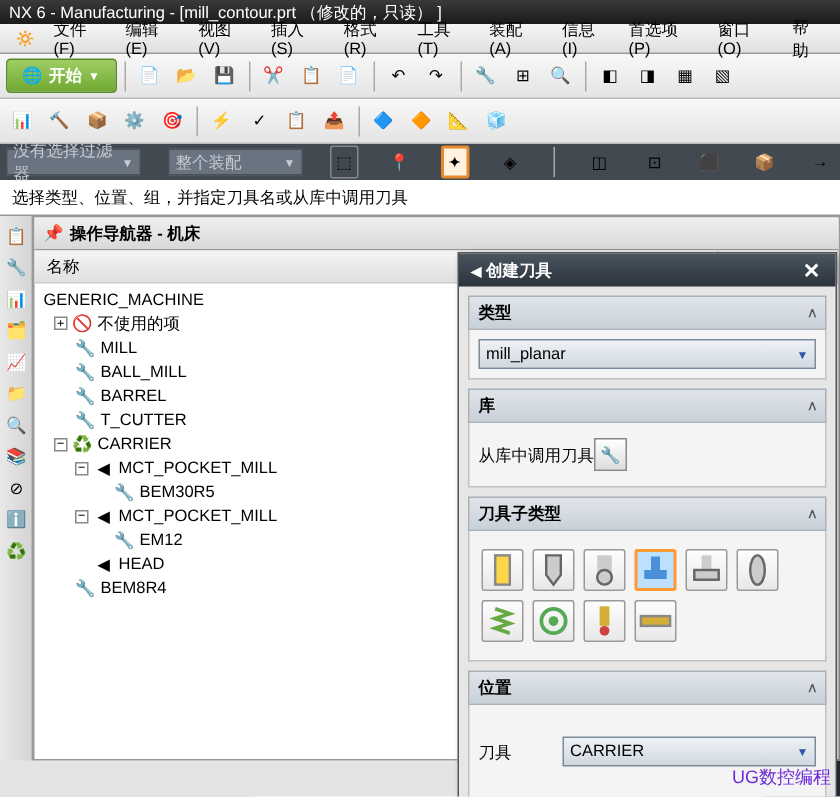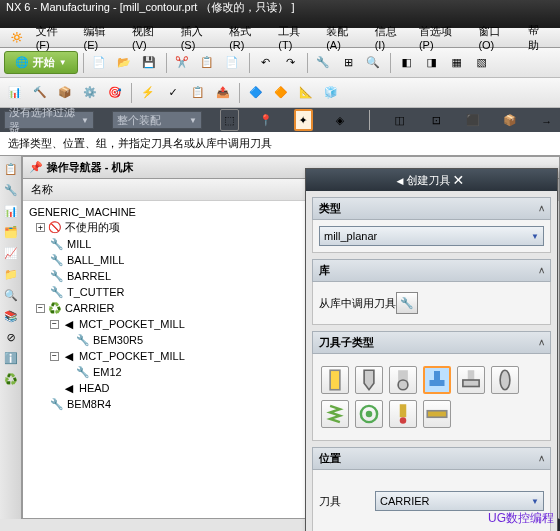--- a/index.html
+++ b/index.html
@@ -1,17 +1,17 @@
 <!DOCTYPE html>
 <html><head>
 <meta charset="utf-8">
 <style>
 *{box-sizing:border-box;margin:0;padding:0;font-family:"Microsoft YaHei","SimSun",sans-serif;font-size:11px}
 body{background:#e4e4e4;width:560px;height:531px;overflow:hidden;position:relative}
-.titlebar{background:linear-gradient(#3a3a3a,#1a1a1a);color:#fff;height:28px;display:flex;padding:0 6px;font-size:12px}
+.titlebar{background:linear-gradient(#3a3a3a,#1a1a1a);color:#fff;height:16px;display:flex;align-items:center;padding:0 6px;font-size:12px}
 .menubar{background:linear-gradient(#f5f5f5,#e0e0e0);height:20px;display:flex;align-items:center;padding:0 4px;border-bottom:1px solid #999}
 .menubar span{padding:2px 6px;cursor:default}
 .toolbar{background:linear-gradient(#f8f8f8,#e4e4e4);height:30px;display:flex;align-items:center;padding:2px 4px;gap:3px;border-bottom:1px solid #bbb}
 .tbtn{width:22px;height:22px;border:1px solid transparent;display:flex;align-items:center;justify-content:center;border-radius:2px}
 .sep{width:1px;height:20px;background:#aaa;margin:0 2px}
 .start-btn{background:linear-gradient(#9FCE62,#6FA932);color:#fff;padding:3px 10px;border-radius:3px;font-weight:bold;display:flex;align-items:center;gap:4px;border:1px solid #5a8a28}
 .filterbar{background:#434951;height:24px;display:flex;align-items:center;padding:2px 4px;gap:18px}
 .filter-combo{background:#6a7380;color:#c5cad3;border:1px solid #4a5058;height:18px;padding:1px 4px;min-width:90px;display:flex;align-items:center;justify-content:space-between}
 .hint{background:#fff;padding:4px 8px;border-bottom:1px solid #999;font-size:12px}
 .workarea{display:flex;height:calc(100% - 168px);position:relative}
@@ -20,21 +20,21 @@
 .navpanel{flex:1;background:#fff;border:1px solid #999;min-width:260px}
 .navtitle{background:linear-gradient(#f0f0f0,#d8d8d8);padding:3px 6px;border-bottom:1px solid #999;display:flex;align-items:center;gap:4px;font-weight:bold}
 .navhead{display:flex;background:linear-gradient(#f4f4f4,#e0e0e0);border-bottom:1px solid #ccc}
 .navhead div{padding:3px 8px;border-right:1px solid #ccc}
 .tree{padding:4px;overflow:auto}
 .tn{padding:1px 2px;display:flex;align-items:center;gap:3px;white-space:nowrap}
 .exp{width:9px;height:9px;border:1px solid #888;display:inline-flex;align-items:center;justify-content:center;font-size:8px;line-height:1;background:#fff;font-family:monospace}
 .ind{display:inline-block}
 .ico{width:14px;height:14px;display:inline-flex;align-items:center;justify-content:center}
 .dialog{position:absolute;top:168px;right:2px;width:253px;background:#e6e6e6;border:1px solid #555;box-shadow:2px 2px 5px rgba(0,0,0,.3)}
-.dlgtitle{background:linear-gradient(#4a5560,#2b333c);color:#fff;padding:3px 8px;display:flex;justify-content:center;align-items:center;font-weight:normal}
+.dlgtitle{background:linear-gradient(#4a5560,#2b333c);color:#fff;padding:3px 8px;display:flex;justify-content:space-between;align-items:center;font-weight:bold}
 .dlgclose{width:16px;height:16px;color:#fff;display:flex;align-items:center;justify-content:center;cursor:pointer;font-size:14px}
 .dlgbody{padding:6px}
 .sect{margin-bottom:6px}
 .secthdr{background:linear-gradient(#e0e5ea,#c8d0d8);padding:3px 6px;border:1px solid #a8b0b8;display:flex;justify-content:space-between;align-items:center;font-weight:bold}
 .sectbody{background:#f4f4f4;border:1px solid #c0c0c0;border-top:none;padding:6px}
 .combo{width:100%;background:#fff;border:1px solid #7a8a9a;padding:2px 4px;display:flex;justify-content:space-between;align-items:center;height:20px}
 .combo-dark{background:linear-gradient(#eef2f6,#d0d8e0)}
 .librow{display:flex;align-items:center;padding:4px 0}
 .libbtn{width:22px;height:22px;border:1px solid #888;background:linear-gradient(#fff,#ddd);display:flex;align-items:center;justify-content:center}
 .subtype-grid{display:flex;flex-wrap:wrap;gap:6px;padding:6px 2px}

